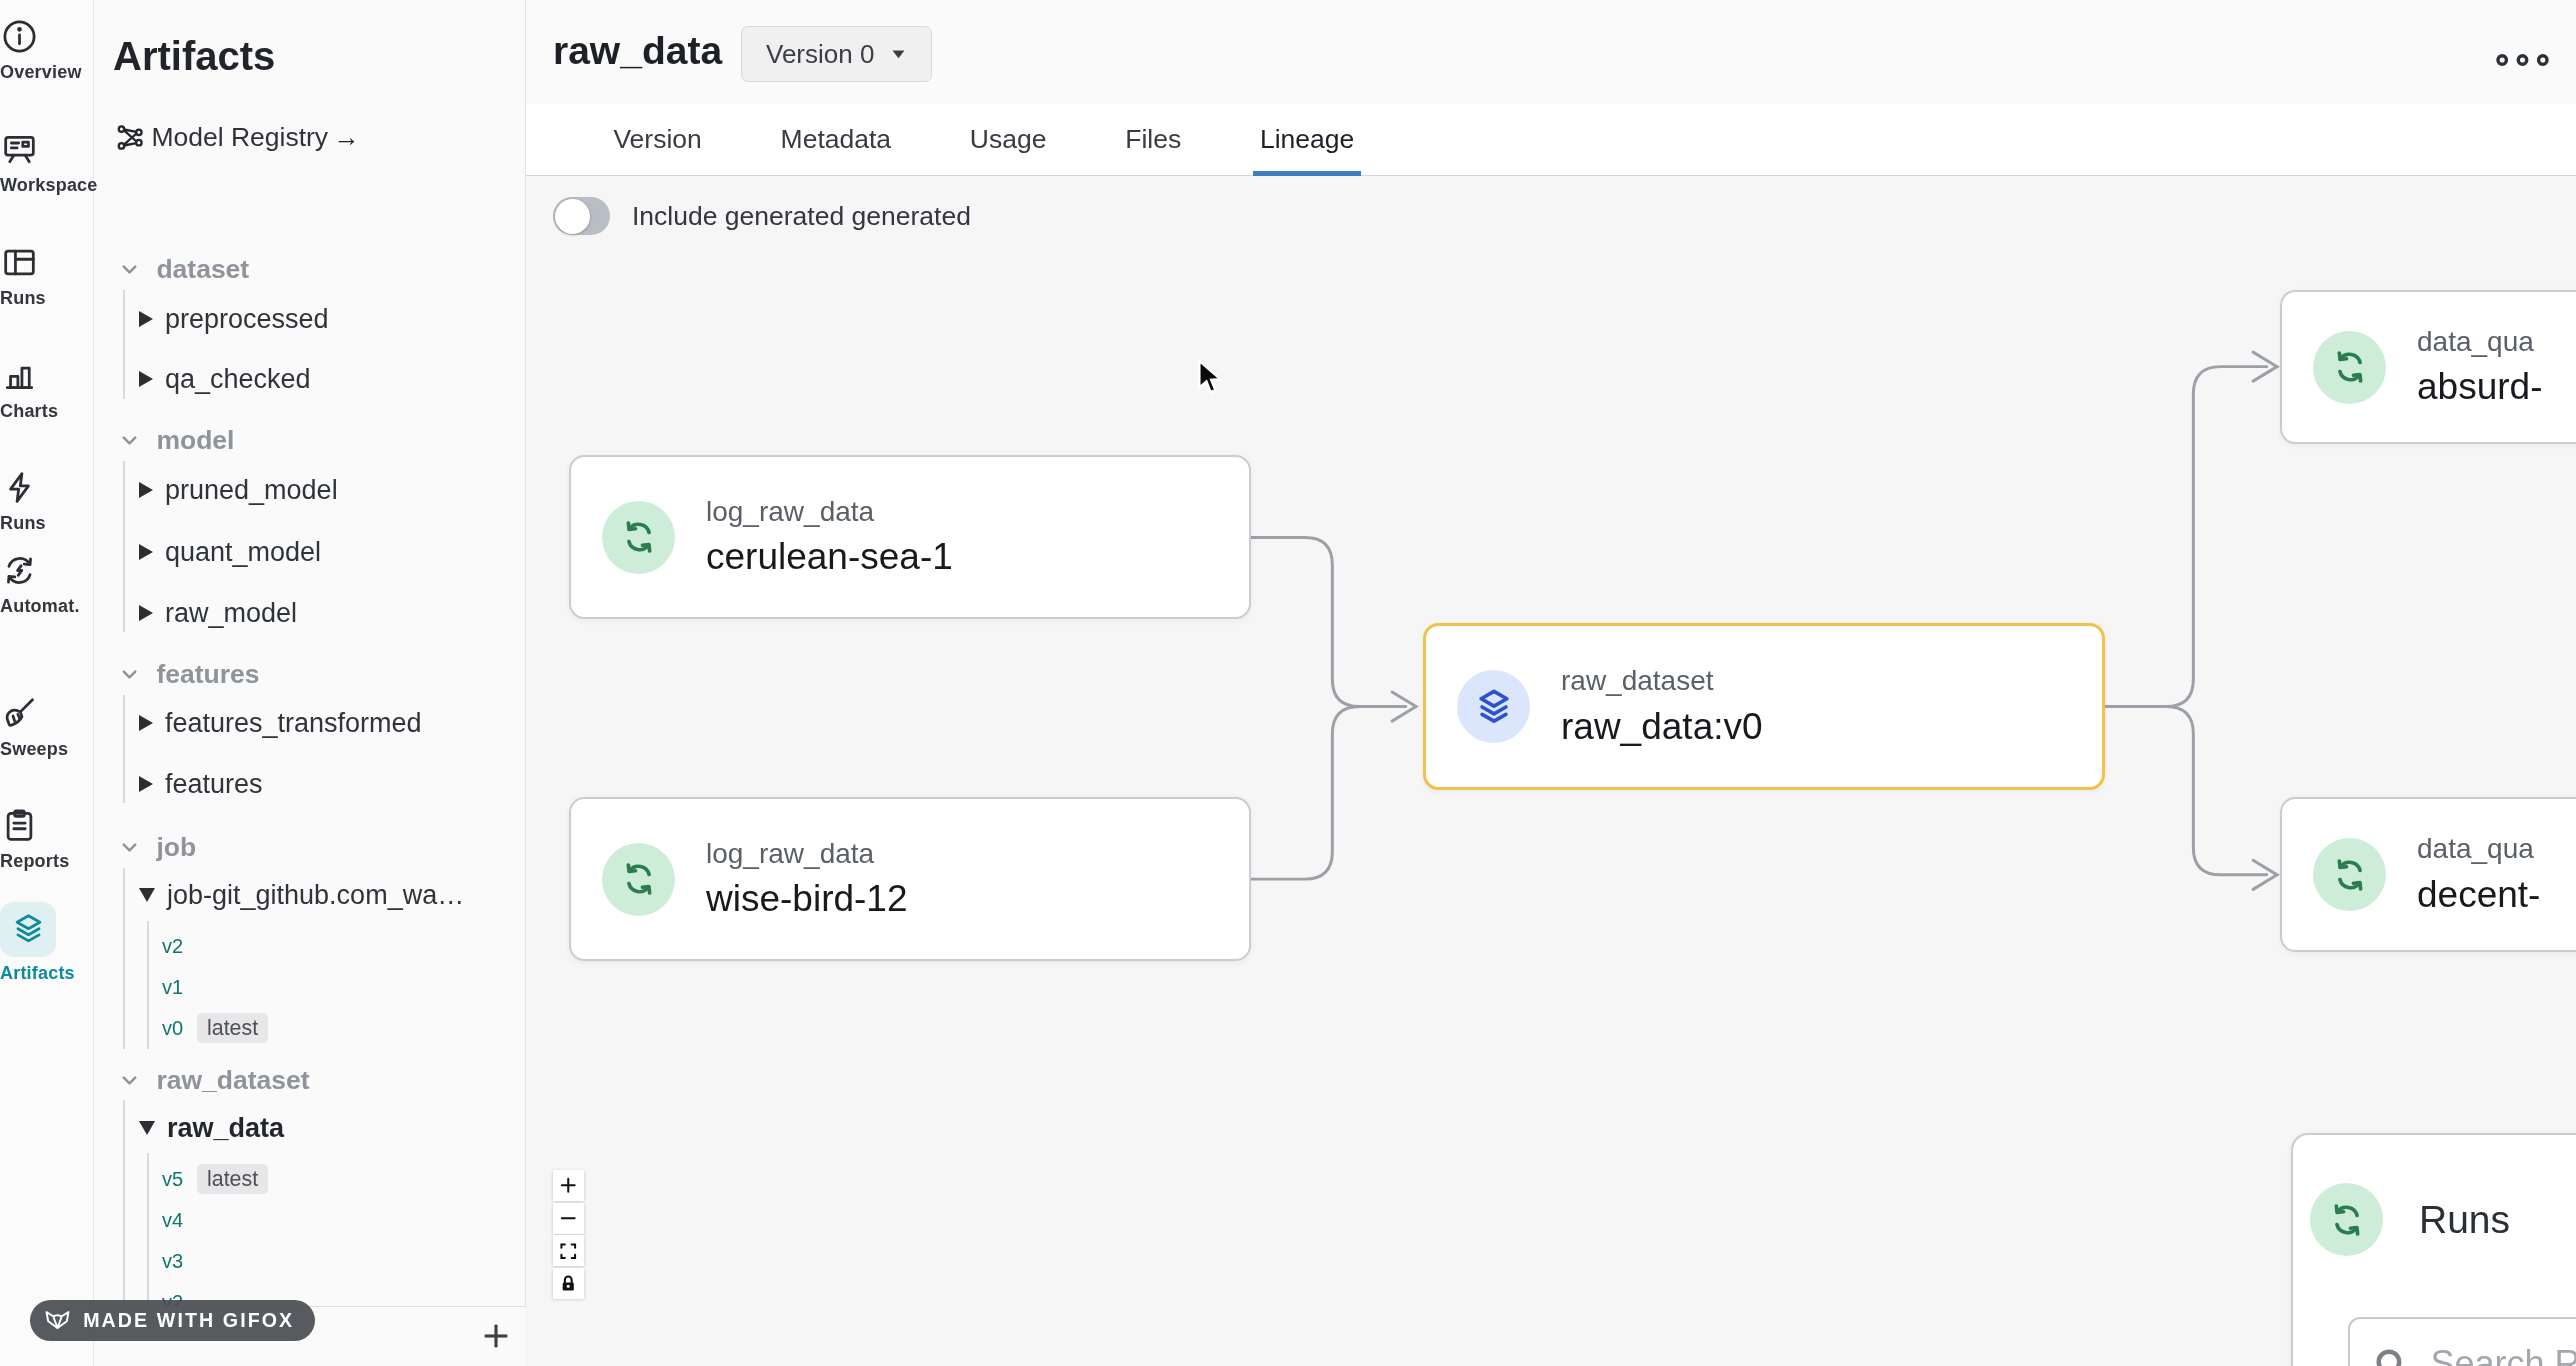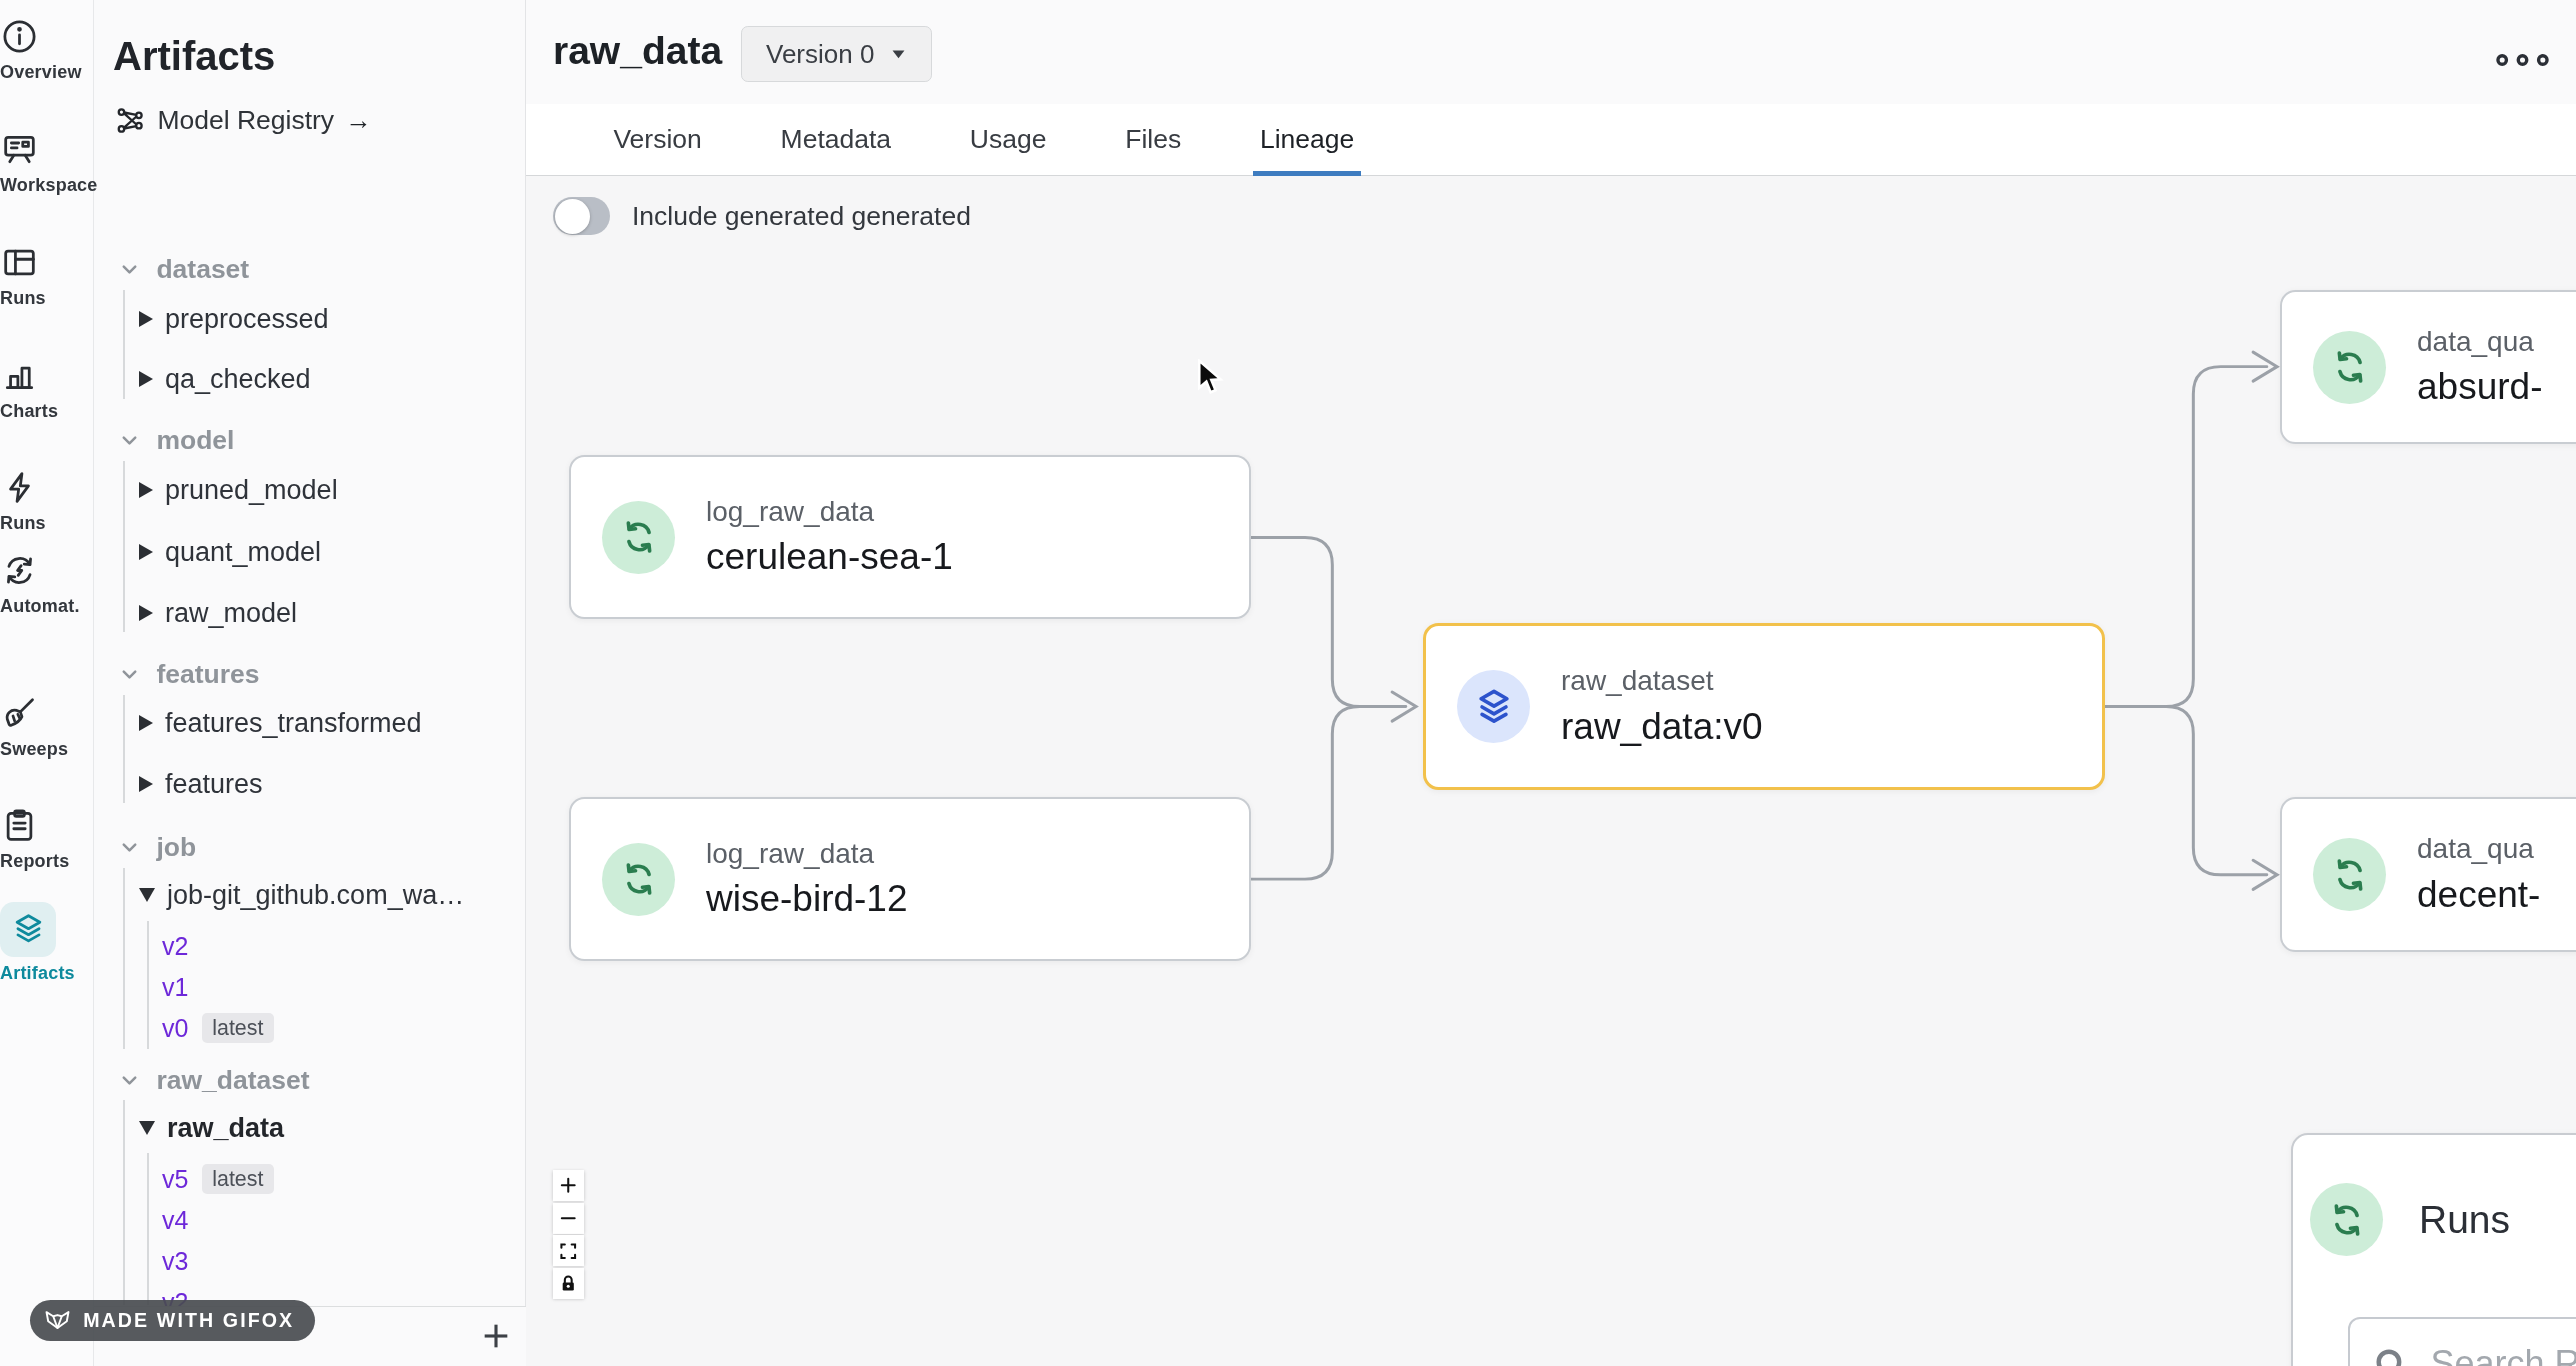--- a/index.html
+++ b/index.html
@@ -23,42 +23,42 @@
   .rail-item.active .rail-label { color:#0e8a9d; }
   .rail-item.active .icon-box { background:#e0eff1; border-radius:13.7px; width:56px; height:55px; display:flex; align-items:center; justify-content:center; }
   .rail-item.active svg { stroke:#0e8a9d; }
 
   
   #sidebar {
     position:absolute; left:94px; top:0; width:432px; height:1367px;
     background:#fafafb; border-right:1.7px solid #e3e4e6; z-index:20;
   }
   #sidebar-title { position:absolute; left:19px; top:34px; font-size:40px; font-weight:600; color:#21242a; }
-  #registry-row { position:absolute; left:21.4px; top:105px; display:flex; align-items:center; gap:11px; cursor:pointer; }
+  #registry-row { position:absolute; left:21.4px; top:122px; display:flex; align-items:center; gap:5px; cursor:pointer; }
   #registry-row svg { width:31px; height:31px; }
   #registry-label { font-size:26.5px; color:#2f3338; }
   #registry-arrow { font-size:26.5px; color:#1d2126; }
   #search-box {
     position:absolute; left:18px; top:169px; width:395px; height:50px;
     border:1.7px solid #cfd2d6; border-radius:6.8px; display:flex; align-items:center; padding:0 13.7px; gap:12px; background:#fafafb;
   }
   #search-box input { border:none; outline:none; background:transparent; font-size:26.5px; color:#33373d; width:100%; font-family:"Liberation Sans",sans-serif; }
   #search-box input::placeholder { color:#9aa0a6; }
 
   .t-row { position:absolute; height:38px; display:flex; align-items:center; cursor:pointer; }
   .t-group { left:24px; gap:15.4px; }
   .t-group .g-label { font-size:26.5px; font-weight:600; color:#8f949a; }
   .t-group svg { width:23px; height:23px; stroke:#8f949a; stroke-width:2.6; fill:none; stroke-linecap:round; stroke-linejoin:round; }
   .t-item { left:45px; gap:12px; }
   .t-item .i-label { font-size:27px; color:#2f333a; }
   .t-item .i-label.bold { font-weight:700; color:#23262b; }
   .tri-r { width:0; height:0; border-left:14.5px solid #2b2e33; border-top:8.5px solid transparent; border-bottom:8.5px solid transparent; }
   .tri-d { width:0; height:0; border-top:14.5px solid #2b2e33; border-left:8.5px solid transparent; border-right:8.5px solid transparent; }
   .t-ver { left:68px; gap:13.7px; height:34px; }
-  .t-ver .v-label { font-size:25px; color:#6d28d9; }
+  .t-ver .v-label { font-size:20px; color:#0f766e; }
   .v-badge { background:#e7e7ea; border-radius:5.1px; padding:2.6px 10.2px; font-size:21.4px; color:#4c5058; }
   .guide { position:absolute; width:1.7px; background:#d7d9db; }
 
   #sidebar-bottom { position:absolute; left:0; bottom:0; width:432px; height:61px; background:#fafafb; border-top:1.7px solid #dcdedf; z-index:5; }
   #add-artifact-btn { position:absolute; left:385px; top:8.5px; width:41px; height:41px; background:transparent; border:none; cursor:pointer; }
   #add-artifact-btn svg { width:34px; height:34px; stroke:#3c4046; stroke-width:2.2; }
 
   
   #main { position:absolute; left:526px; top:0; width:2050px; height:1367px; }
   #main-header { position:absolute; left:0; top:0; width:2050px; height:104px; background:#fafafb; }

